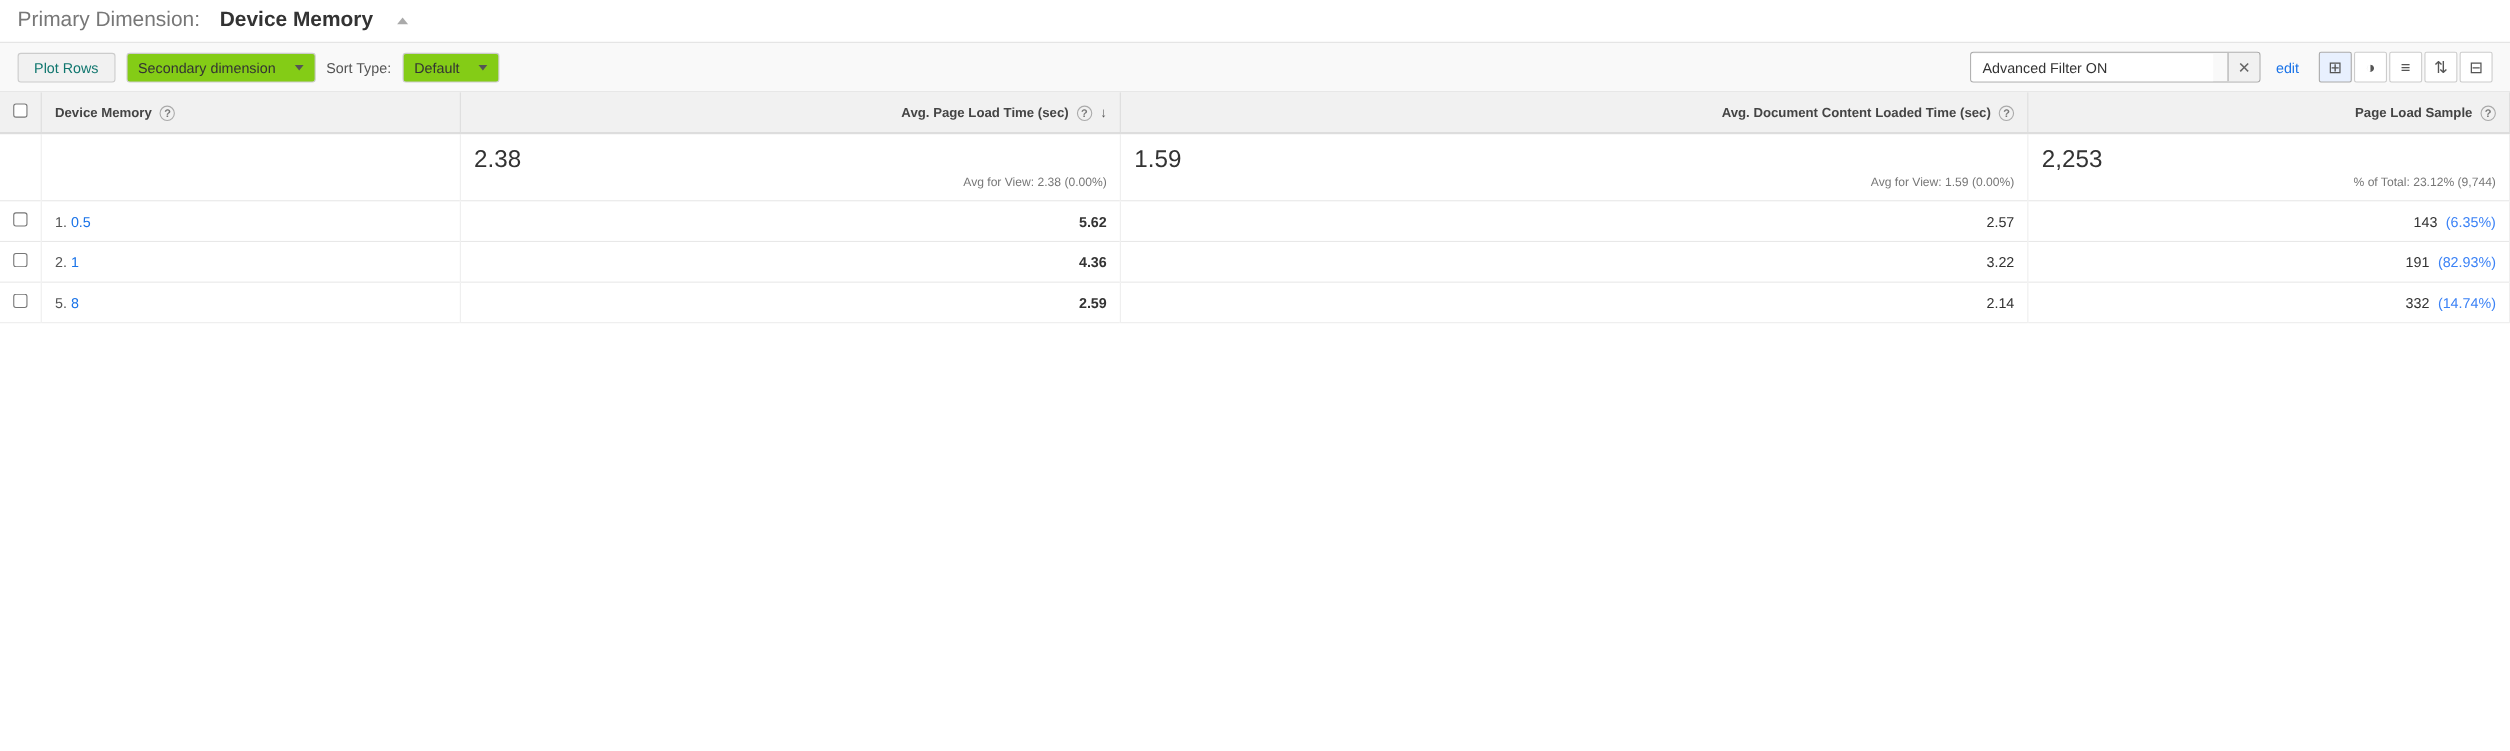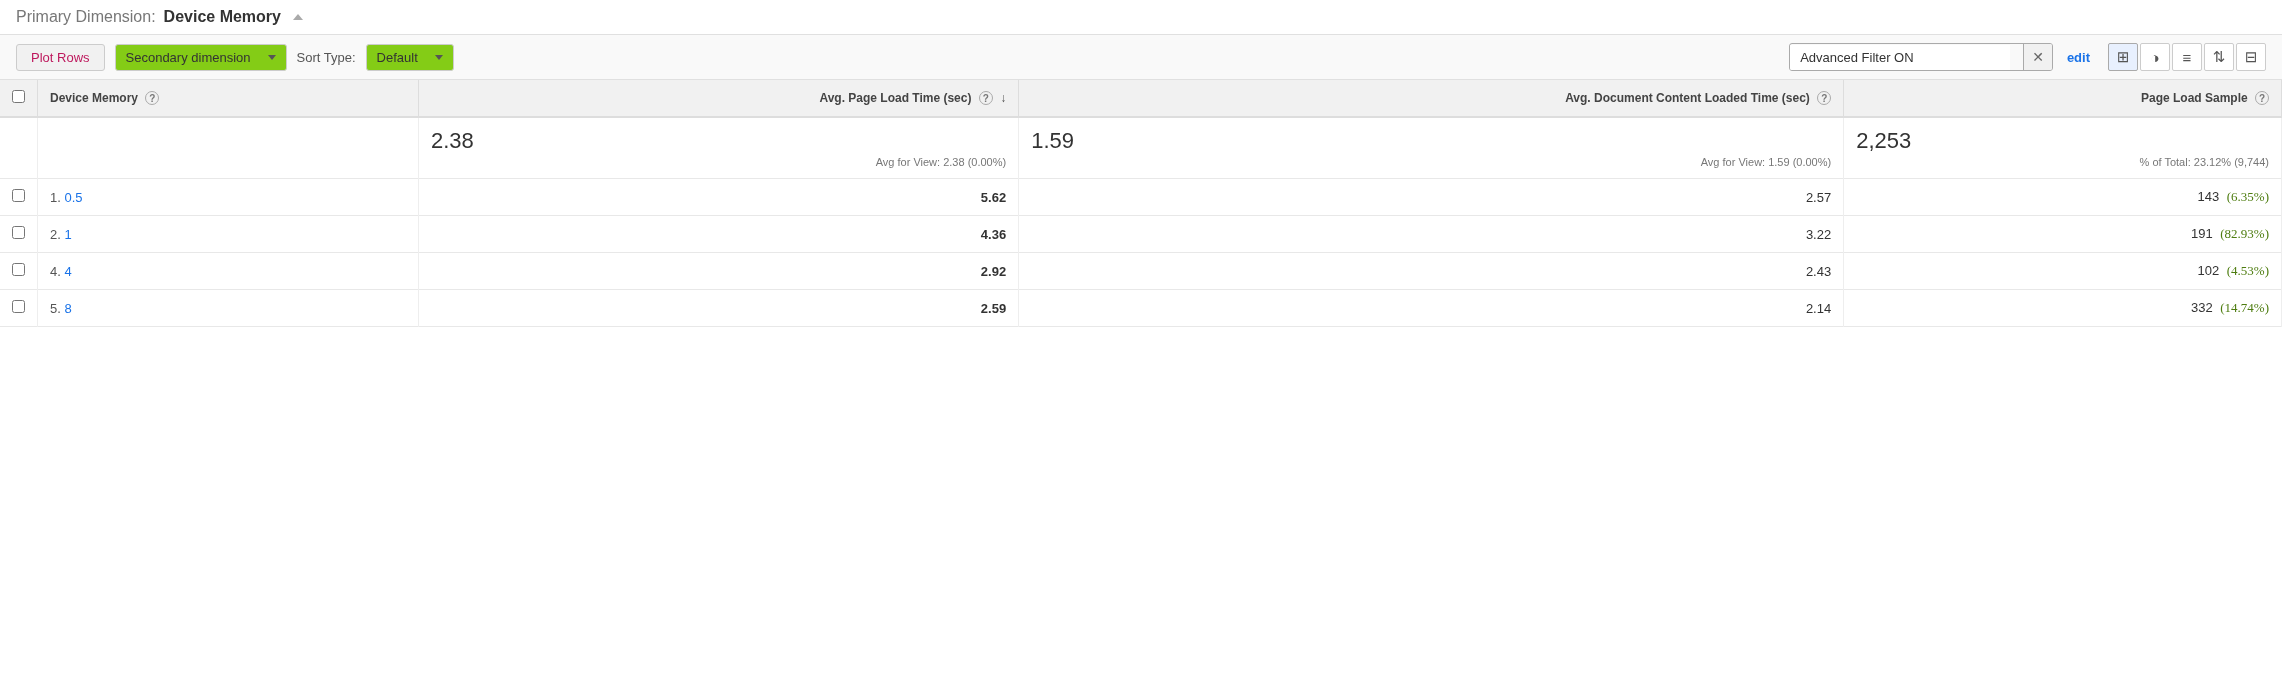--- a/index.html
+++ b/index.html
@@ -5,26 +5,26 @@
     * { box-sizing: border-box; margin: 0; padding: 0; }
     body {
       font-family: Arial, sans-serif;
       font-size: 13px;
       background: #fff;
       color: #333;
     }
 
     .top-bar {
       padding: 8px 16px;
-      font-size: 16px;
+      font-size: 19px;
       color: #555;
       border-bottom: 1px solid #e0e0e0;
       display: flex;
       align-items: center;
-      gap: 8px;
+      gap: 18px;
     }
     .top-bar .label { color: #777; }
     .top-bar .value { font-weight: bold; color: #333; }
     .top-bar .caret {
       display: inline-block;
       width: 0; height: 0;
       border-left: 5px solid transparent;
       border-right: 5px solid transparent;
       border-bottom: 6px solid #aaa;
       margin-left: 4px;
@@ -37,21 +37,21 @@
       padding: 8px 16px;
       gap: 10px;
       border-bottom: 1px solid #e0e0e0;
       background: #f9f9f9;
     }
 
     .btn-plot-rows {
       padding: 5px 14px;
       border: 1px solid #ccc;
       background: #f1f1f1;
-      color: #be185d;
+      color: #0f766e;
       border-radius: 3px;
       cursor: pointer;
       font-size: 13px;
     }
 
     .dropdown-btn {
       padding: 5px 10px;
       border: 1px solid #ccc;
       background: #84cc16;
       border-radius: 3px;
@@ -94,21 +94,21 @@
       padding: 5px 8px;
       background: #f1f1f1;
       border-left: 1px solid #aaa;
       cursor: pointer;
       color: #666;
       font-size: 14px;
     }
 
     .edit-link {
       color: #1a73e8;
-      font-weight: bold;
+      font-weight: normal;
       cursor: pointer;
       font-size: 13px;
       margin-left: 4px;
     }
 
     .view-icons {
       display: flex;
       align-items: center;
       gap: 2px;
       margin-left: 8px;
@@ -199,21 +199,21 @@
 
     .checkbox-cell {
       width: 36px;
       text-align: center;
     }
     .checkbox-cell input[type=checkbox] {
       cursor: pointer;
     }
     .row-num { color: #555; }
     .link-blue { color: #1a73e8; cursor: pointer; text-decoration: none; }
-    .pct { color: #4d7c0f; margin-left: 4px; font-family: Liberation Serif, serif; }
+    .pct { color: #3b82f6; margin-left: 4px; }
 
     .bold-val { font-weight: bold; }
   </style>
 </head>
 <body>
 
 <div class="top-bar">
   <span class="label">Primary Dimension:</span>
   <span class="value">Device Memory</span>
   <span class="caret"></span>
@@ -332,39 +332,20 @@
       <td class="numeric">
         <span>191</span>
         <span class="pct">(82.93%)</span>
       </td>
     </tr>
       <tr>
       <td class="checkbox-cell">
         <input type="checkbox" style="">
       </td>
       <td>
-        <span class="row-num">4.</span>
-        <a class="link-blue" href="#">4</a>
-      </td>
-      <td class="numeric">
-        <span class="bold-val">2.92</span>
-      </td>
-      <td class="numeric">
-        <span>2.43</span>
-      </td>
-      <td class="numeric">
-        <span>102</span>
-        <span class="pct">(4.53%)</span>
-      </td>
-    </tr>
-      <tr>
-      <td class="checkbox-cell">
-        <input type="checkbox" style="">
-      </td>
-      <td>
         <span class="row-num">5.</span>
         <a class="link-blue" href="#">8</a>
       </td>
       <td class="numeric">
         <span class="bold-val">2.59</span>
       </td>
       <td class="numeric">
         <span>2.14</span>
       </td>
       <td class="numeric">

